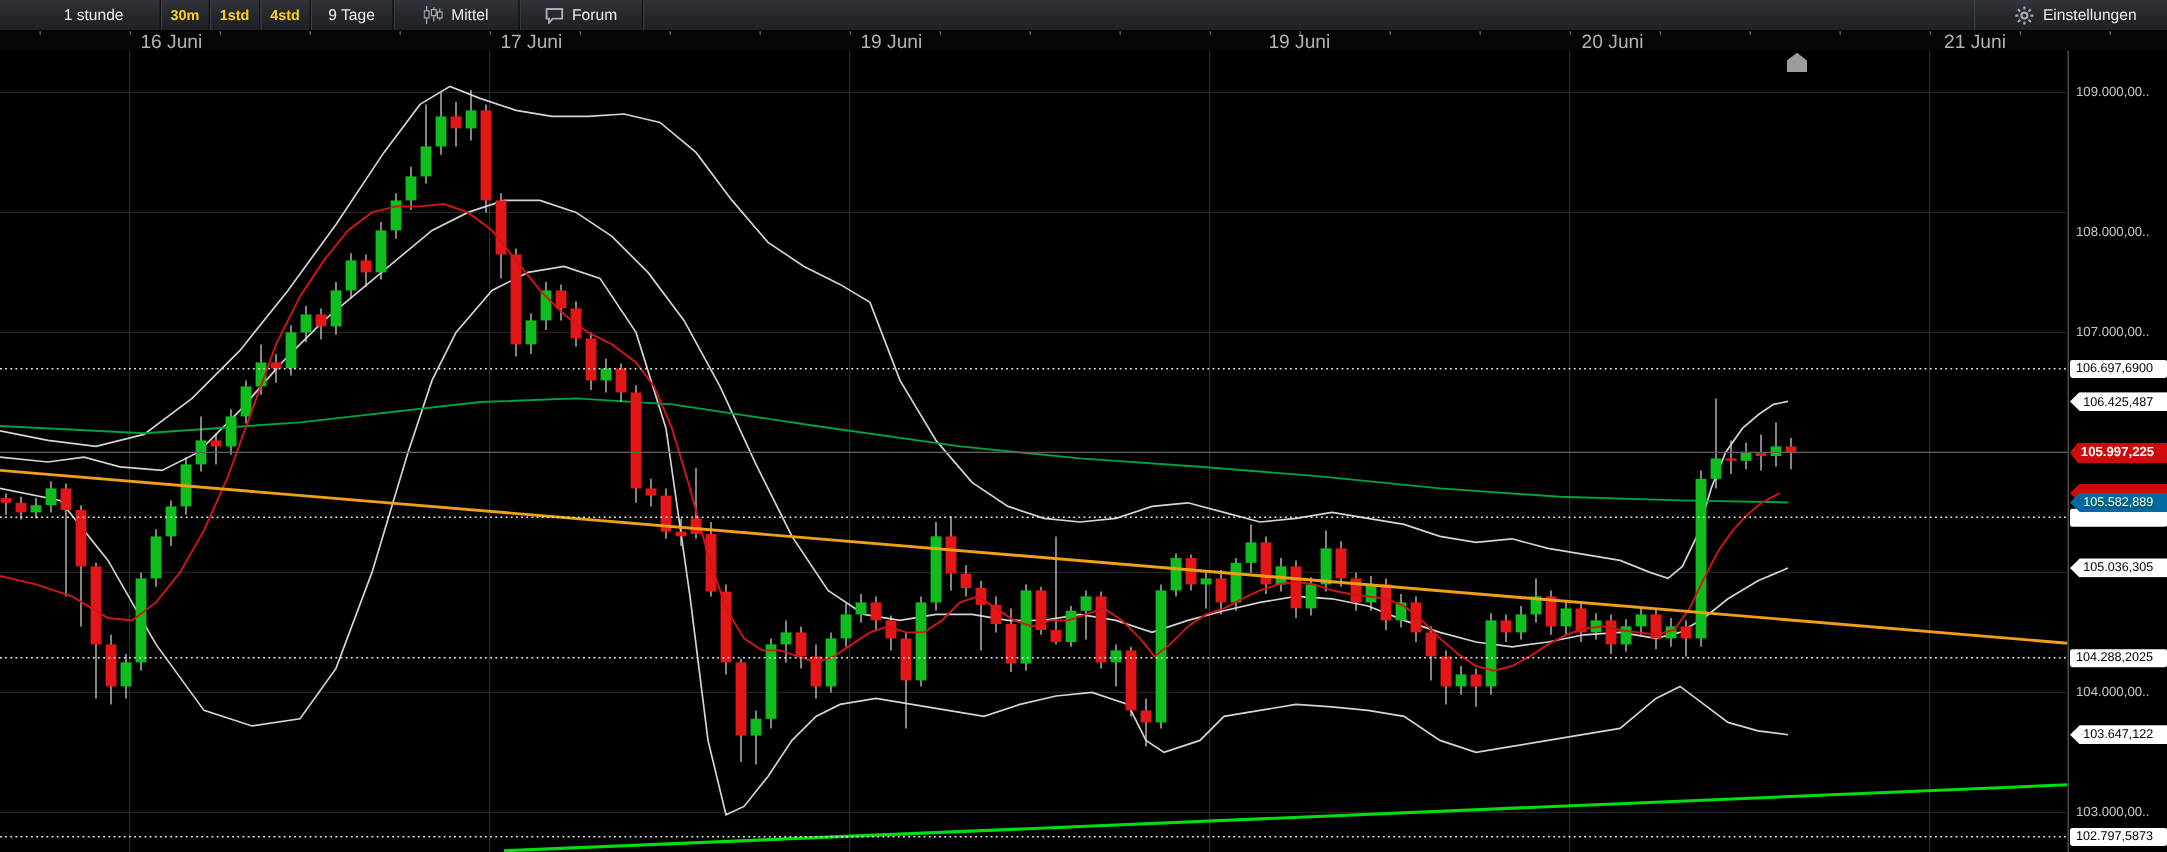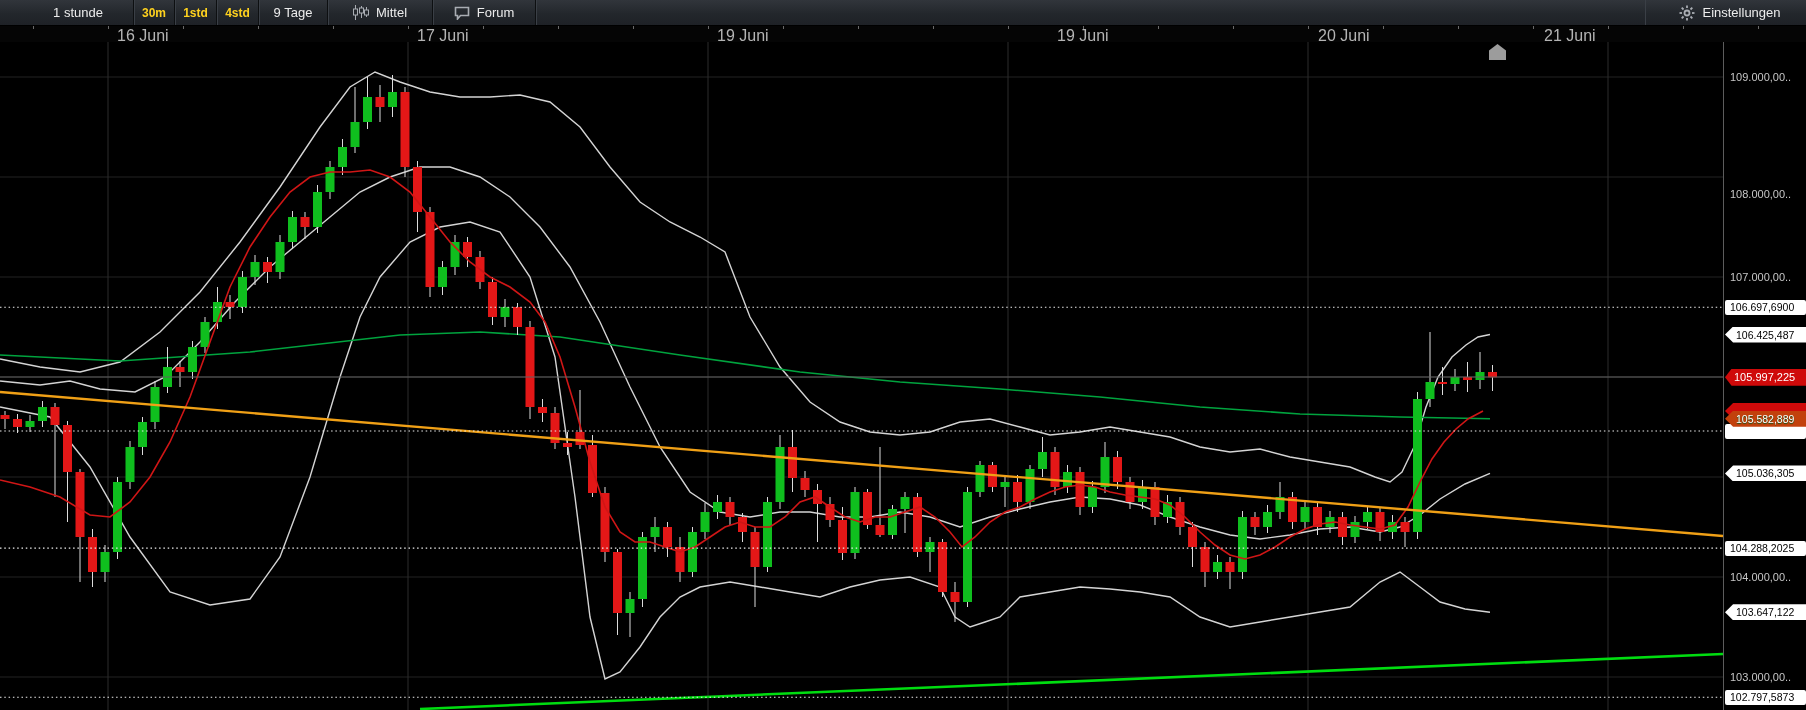--- a/index.html
+++ b/index.html
@@ -30,24 +30,24 @@
     border-left:1px solid #5c5c5c;z-index:10;}
   .tag{position:absolute;left:0;width:83px;box-sizing:border-box;white-space:nowrap;}
   .tag-plain{color:#c6c6c6;font-size:11px;padding-left:6px;height:13px;line-height:13px;}
   .tag-pill{background:#fff;color:#000;font-size:10.5px;height:15px;line-height:15px;
     border-radius:2px;padding-left:5px;left:1px;width:81px;}
   .tag-arrow{background:#fff;color:#000;font-size:10.5px;height:16px;line-height:16px;
     padding-left:11px;left:1px;width:81px;
     clip-path:polygon(0 50%,10% 0,100% 0,100% 100%,10% 100%);}
   .tag-red-sliver{background:#cf0a0a;height:16px;left:1px;width:81px;
     clip-path:polygon(0 50%,10% 0,100% 0,100% 100%,10% 100%);}
-  .tag-ma-green{background:#c2410c;color:#fff;font-size:10.5px;height:16px;line-height:16px;
+  .tag-ma-green{background:#0369a1;color:#fff;font-size:10.5px;height:16px;line-height:16px;
     padding-left:11px;left:1px;width:81px;text-shadow:0 1px 1px #00551a;
     clip-path:polygon(0 50%,10% 0,100% 0,100% 100%,10% 100%);}
-  .tag-price-red{background:#cf0a0a;color:#fff;font-weight:normal;font-size:11px;height:17px;line-height:17px;
+  .tag-price-red{background:#cf0a0a;color:#fff;font-weight:bold;font-size:11px;height:17px;line-height:17px;
     padding-left:9px;left:1px;width:82px;
     clip-path:polygon(0 50%,8% 0,100% 0,100% 100%,8% 100%);}
 </style>
 </head>
 <body>
 
 <div id="app">
 
   <div id="chart"><svg width="1723" height="710" viewBox="0 0 1723 710">
         <line x1="0" x2="1723" y1="77" y2="77" stroke="#232323" stroke-width="1"></line>
@@ -407,21 +407,21 @@
       <div class="ttick" style="left:1458px"></div>
       <div class="ttick" style="left:1533px"></div>
       <div class="ttick" style="left:1608px"></div>
       <div class="ttick" style="left:1683px"></div>
       <div class="ttick" style="left:1758px"></div>
       <div class="tlabel" style="left:117px">16 Juni</div>
       <div class="tlabel" style="left:417px">17 Juni</div>
       <div class="tlabel" style="left:717px">19 Juni</div>
       <div class="tlabel" style="left:1057px">19 Juni</div>
       <div class="tlabel" style="left:1318px">20 Juni</div>
-      <div class="tlabel" style="left:1544px">21 Juni</div>
+      <div class="tlabel" style="left:1620px">21 Juni</div>
     </div>
 
   <div id="paxis">
       <div class="tag tag-plain" style="top:28.5px">109.000,00..</div>
       <div class="tag tag-plain" style="top:146px">108.000,00..</div>
       <div class="tag tag-plain" style="top:228.5px">107.000,00..</div>
       <div class="tag tag-plain" style="top:528.5px">104.000,00..</div>
       <div class="tag tag-plain" style="top:628.5px">103.000,00..</div>
       <div class="tag tag-pill" style="top:257.7px">106.697,6900</div>
       <div class="tag tag-arrow" style="top:284.5px">106.425,487</div>

